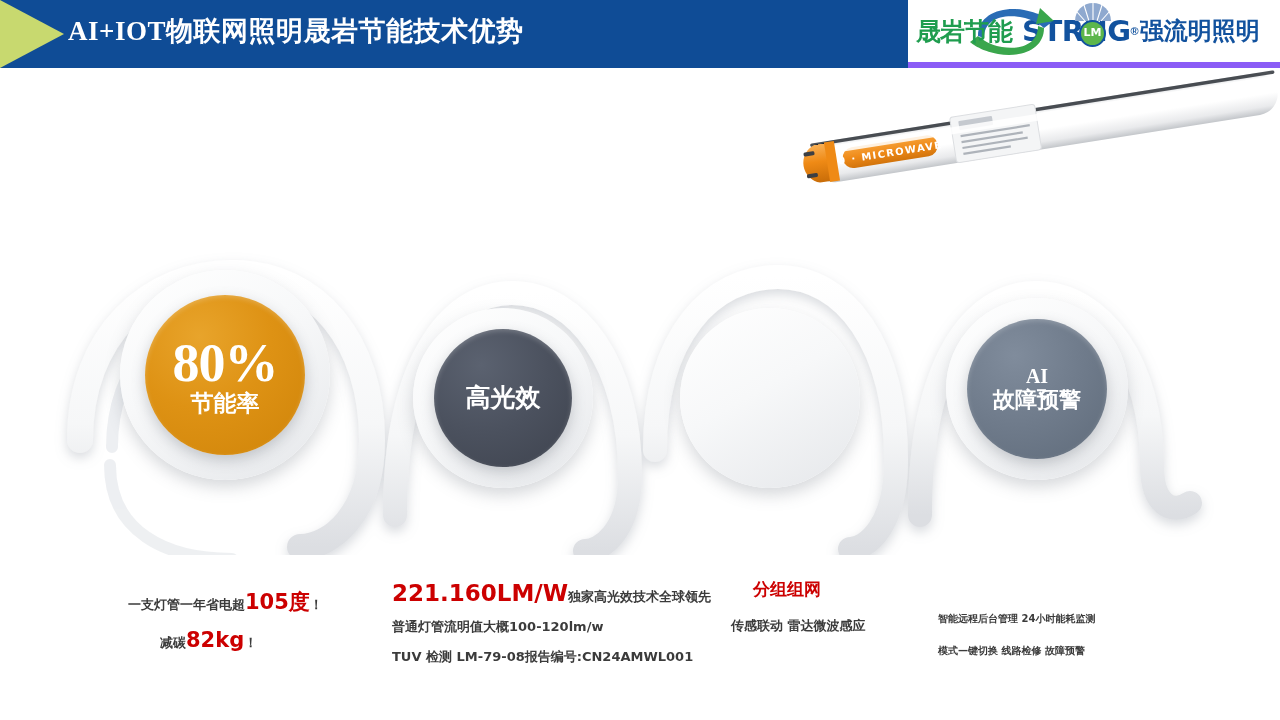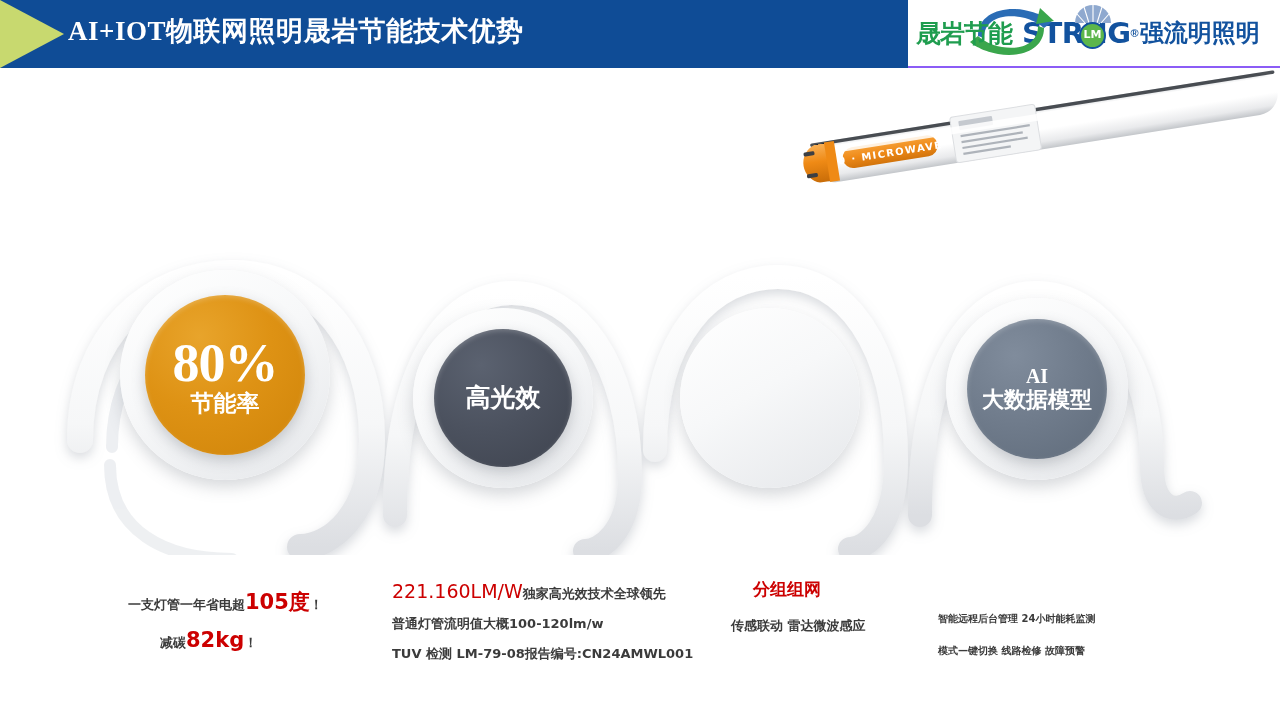--- a/index.html
+++ b/index.html
@@ -23,21 +23,21 @@
     clip-path:polygon(0 0,0 100%,100% 50%);
   }
   .header-title{
     position:absolute;left:68px;top:13px;
     font-size:27px;font-weight:bold;color:#ffffff;
     letter-spacing:.5px;white-space:nowrap;
     font-family:"Liberation Serif","DejaVu Serif",serif;
   }
   .logo-panel{
     position:absolute;left:908px;top:0;width:372px;height:68px;
-    background:#ffffff;border-bottom:2px solid #8b5cf6;
+    background:#ffffff;border-bottom:6px solid #8b5cf6;
     box-sizing:border-box;
     display:flex;align-items:center;
   }
   .logo-cn{
     position:relative;margin-left:8px;
     font-size:25px;font-weight:bold;color:#1f9d4f;
     letter-spacing:-1px;white-space:nowrap;z-index:2;
     font-family:"DejaVu Sans",sans-serif;
   }
   .logo-swoosh{
@@ -240,36 +240,36 @@
     <div class="ring" style="left:413px;top:93px;width:180px;height:180px;"></div>
     <div class="node" style="left:434px;top:114px;width:138px;height:138px;background:radial-gradient(circle at 34% 26%,#5b6270 0%,#4b515e 50%,#3e434e 100%);">
       <div class="n-label">高光效</div>
     </div>
 
     <div class="ring" style="left:680px;top:93px;width:180px;height:180px;"></div>
 
     <div class="ring" style="left:946px;top:83px;width:182px;height:182px;"></div>
     <div class="node" style="left:967px;top:104px;width:140px;height:140px;background:radial-gradient(circle at 34% 26%,#808c9c 0%,#6f7b8b 50%,#5f6b7a 100%);">
       <div class="n-ai">AI</div>
-      <div class="n-ai2">大数据模型</div>
+      <div class="n-ai2">故障预警</div>
     </div>
   </div>
 
   <div class="cap cap1">
     <div class="line l1">
       <span class="dark">一支灯管一年省电超</span><span class="big-red">105度</span><span class="dark">！</span>
     </div>
     <div class="line l2">
       <span class="dark">减碳</span><span class="big-red">82kg</span><span class="dark">！</span>
     </div>
   </div>
 
   <div class="cap cap2">
     <div class="line">
-      <span style="color:#cc0000;font-weight:normal;font-size:19px;">221.160LM/W</span><span class="dark">独家高光效技术全球领先</span>
+      <span style="color:#cc0000;font-weight:bold;font-size:23px;">221.160LM/W</span><span class="dark">独家高光效技术全球领先</span>
     </div>
     <div class="line">
       <span class="dark">普通灯管流明值大概100-120lm/w</span>
     </div>
     <div class="line" style="margin-top:6px;">
       <span class="dark">TUV 检测 LM-79-08报告编号:CN24AMWL001</span>
     </div>
   </div>
 
   <div class="cap cap3">

